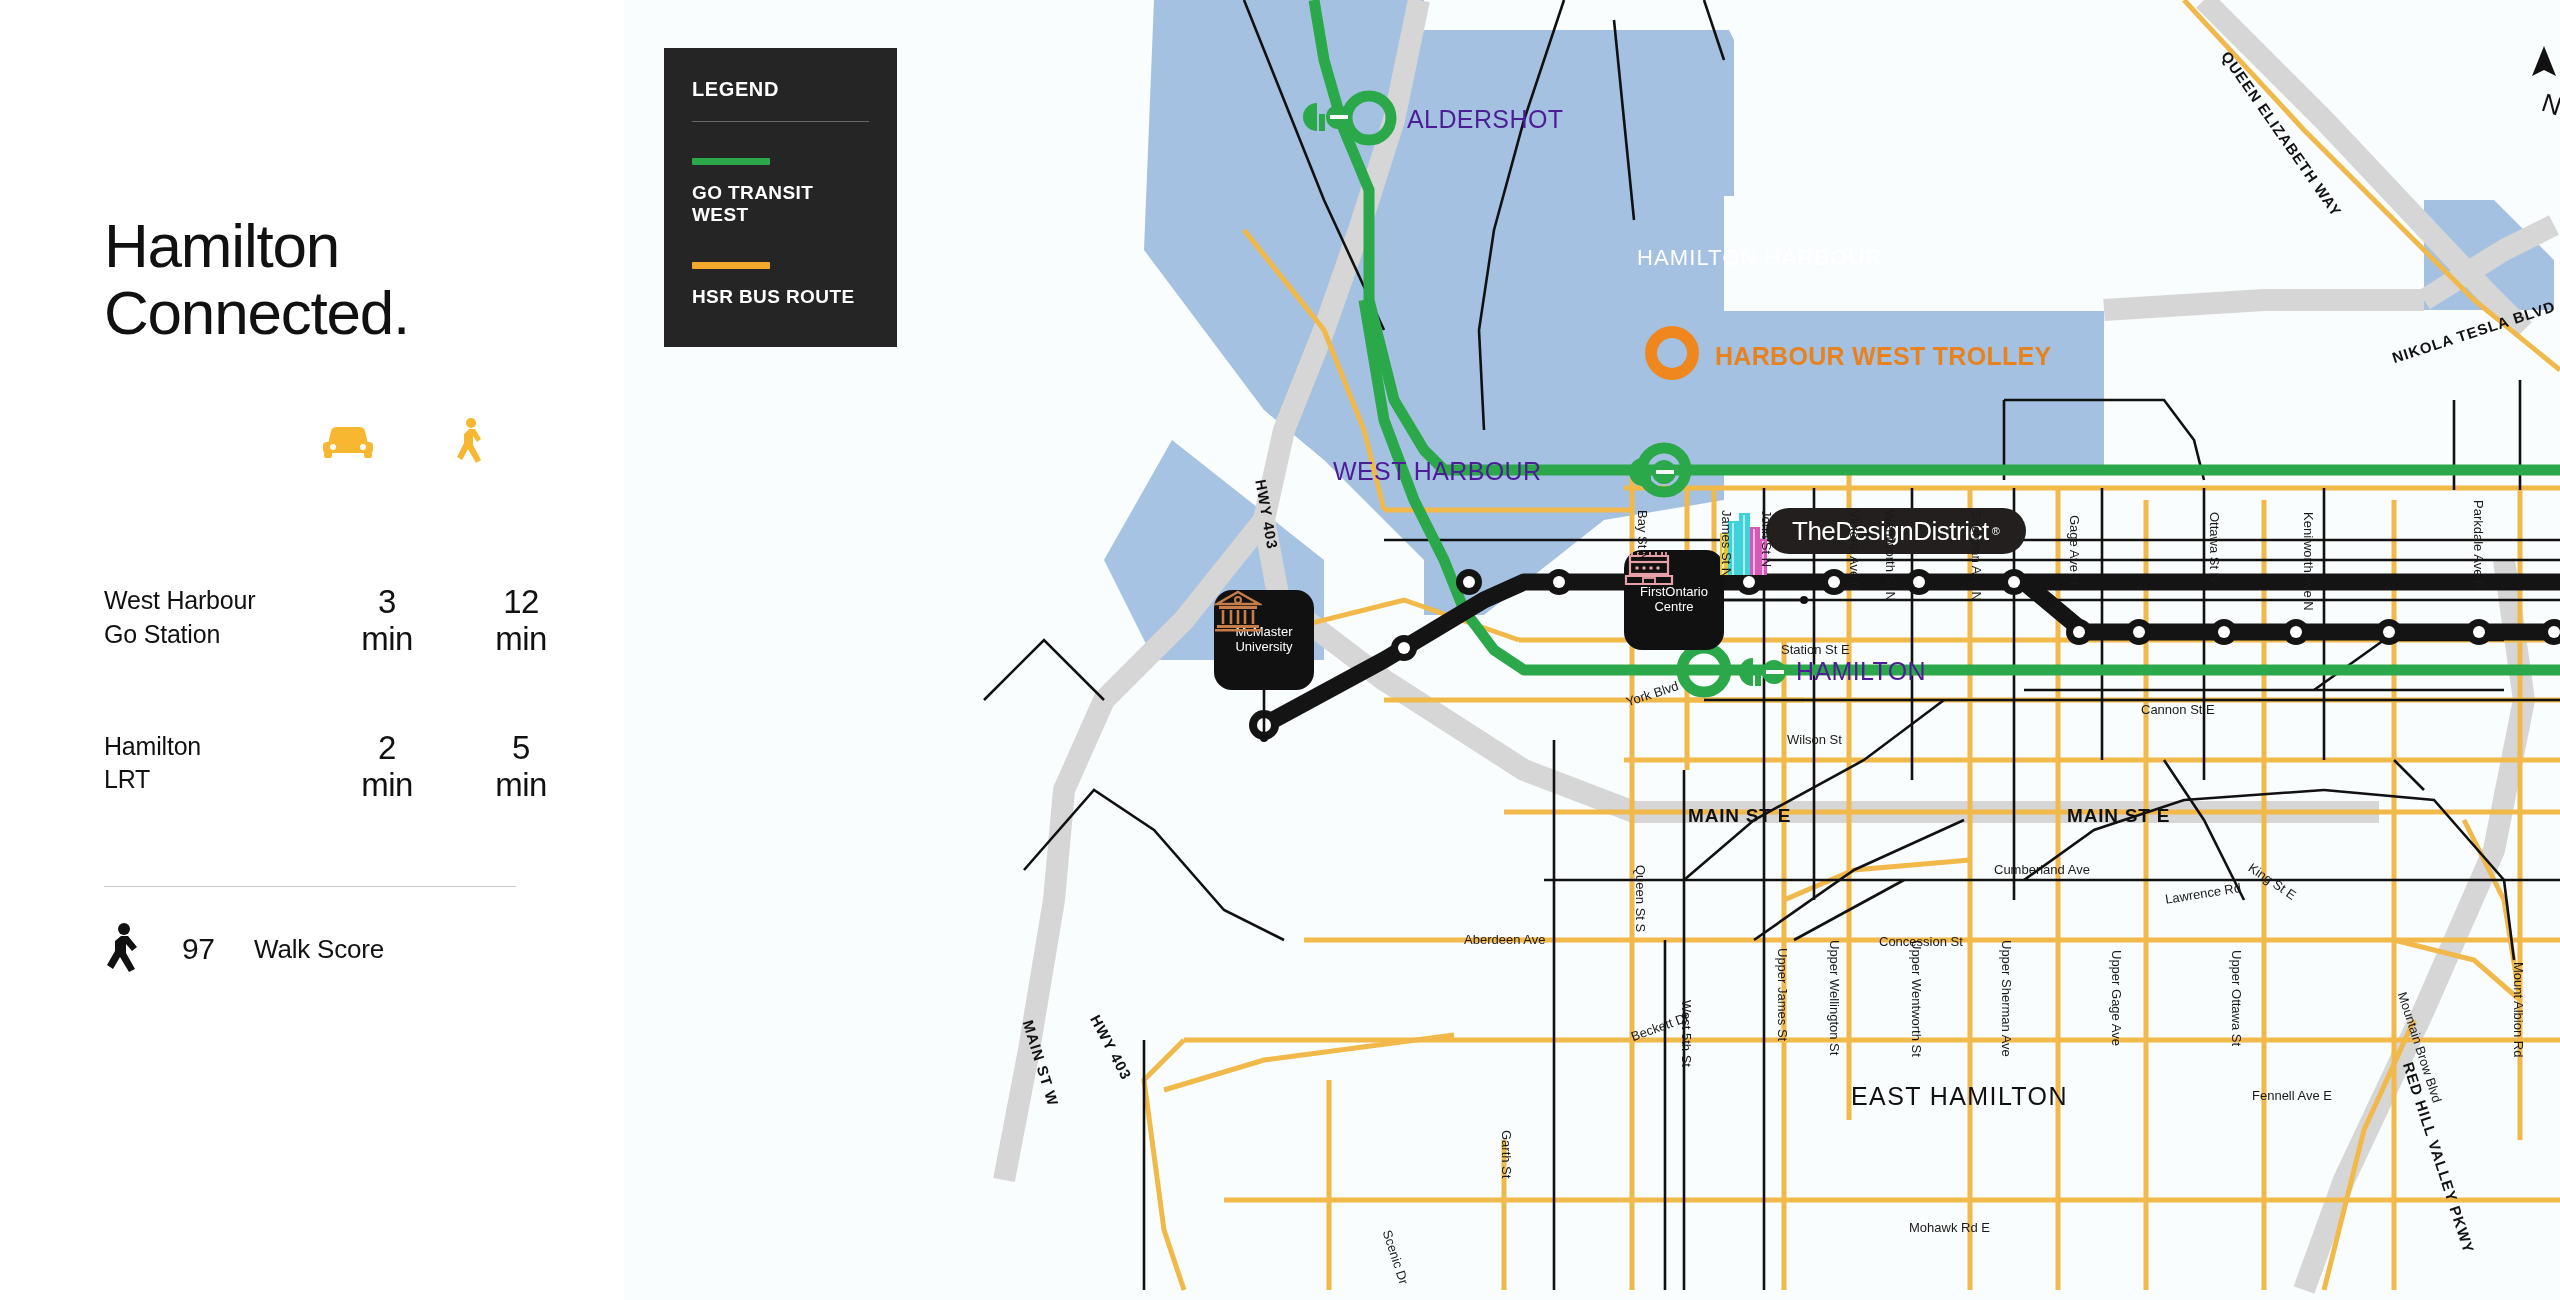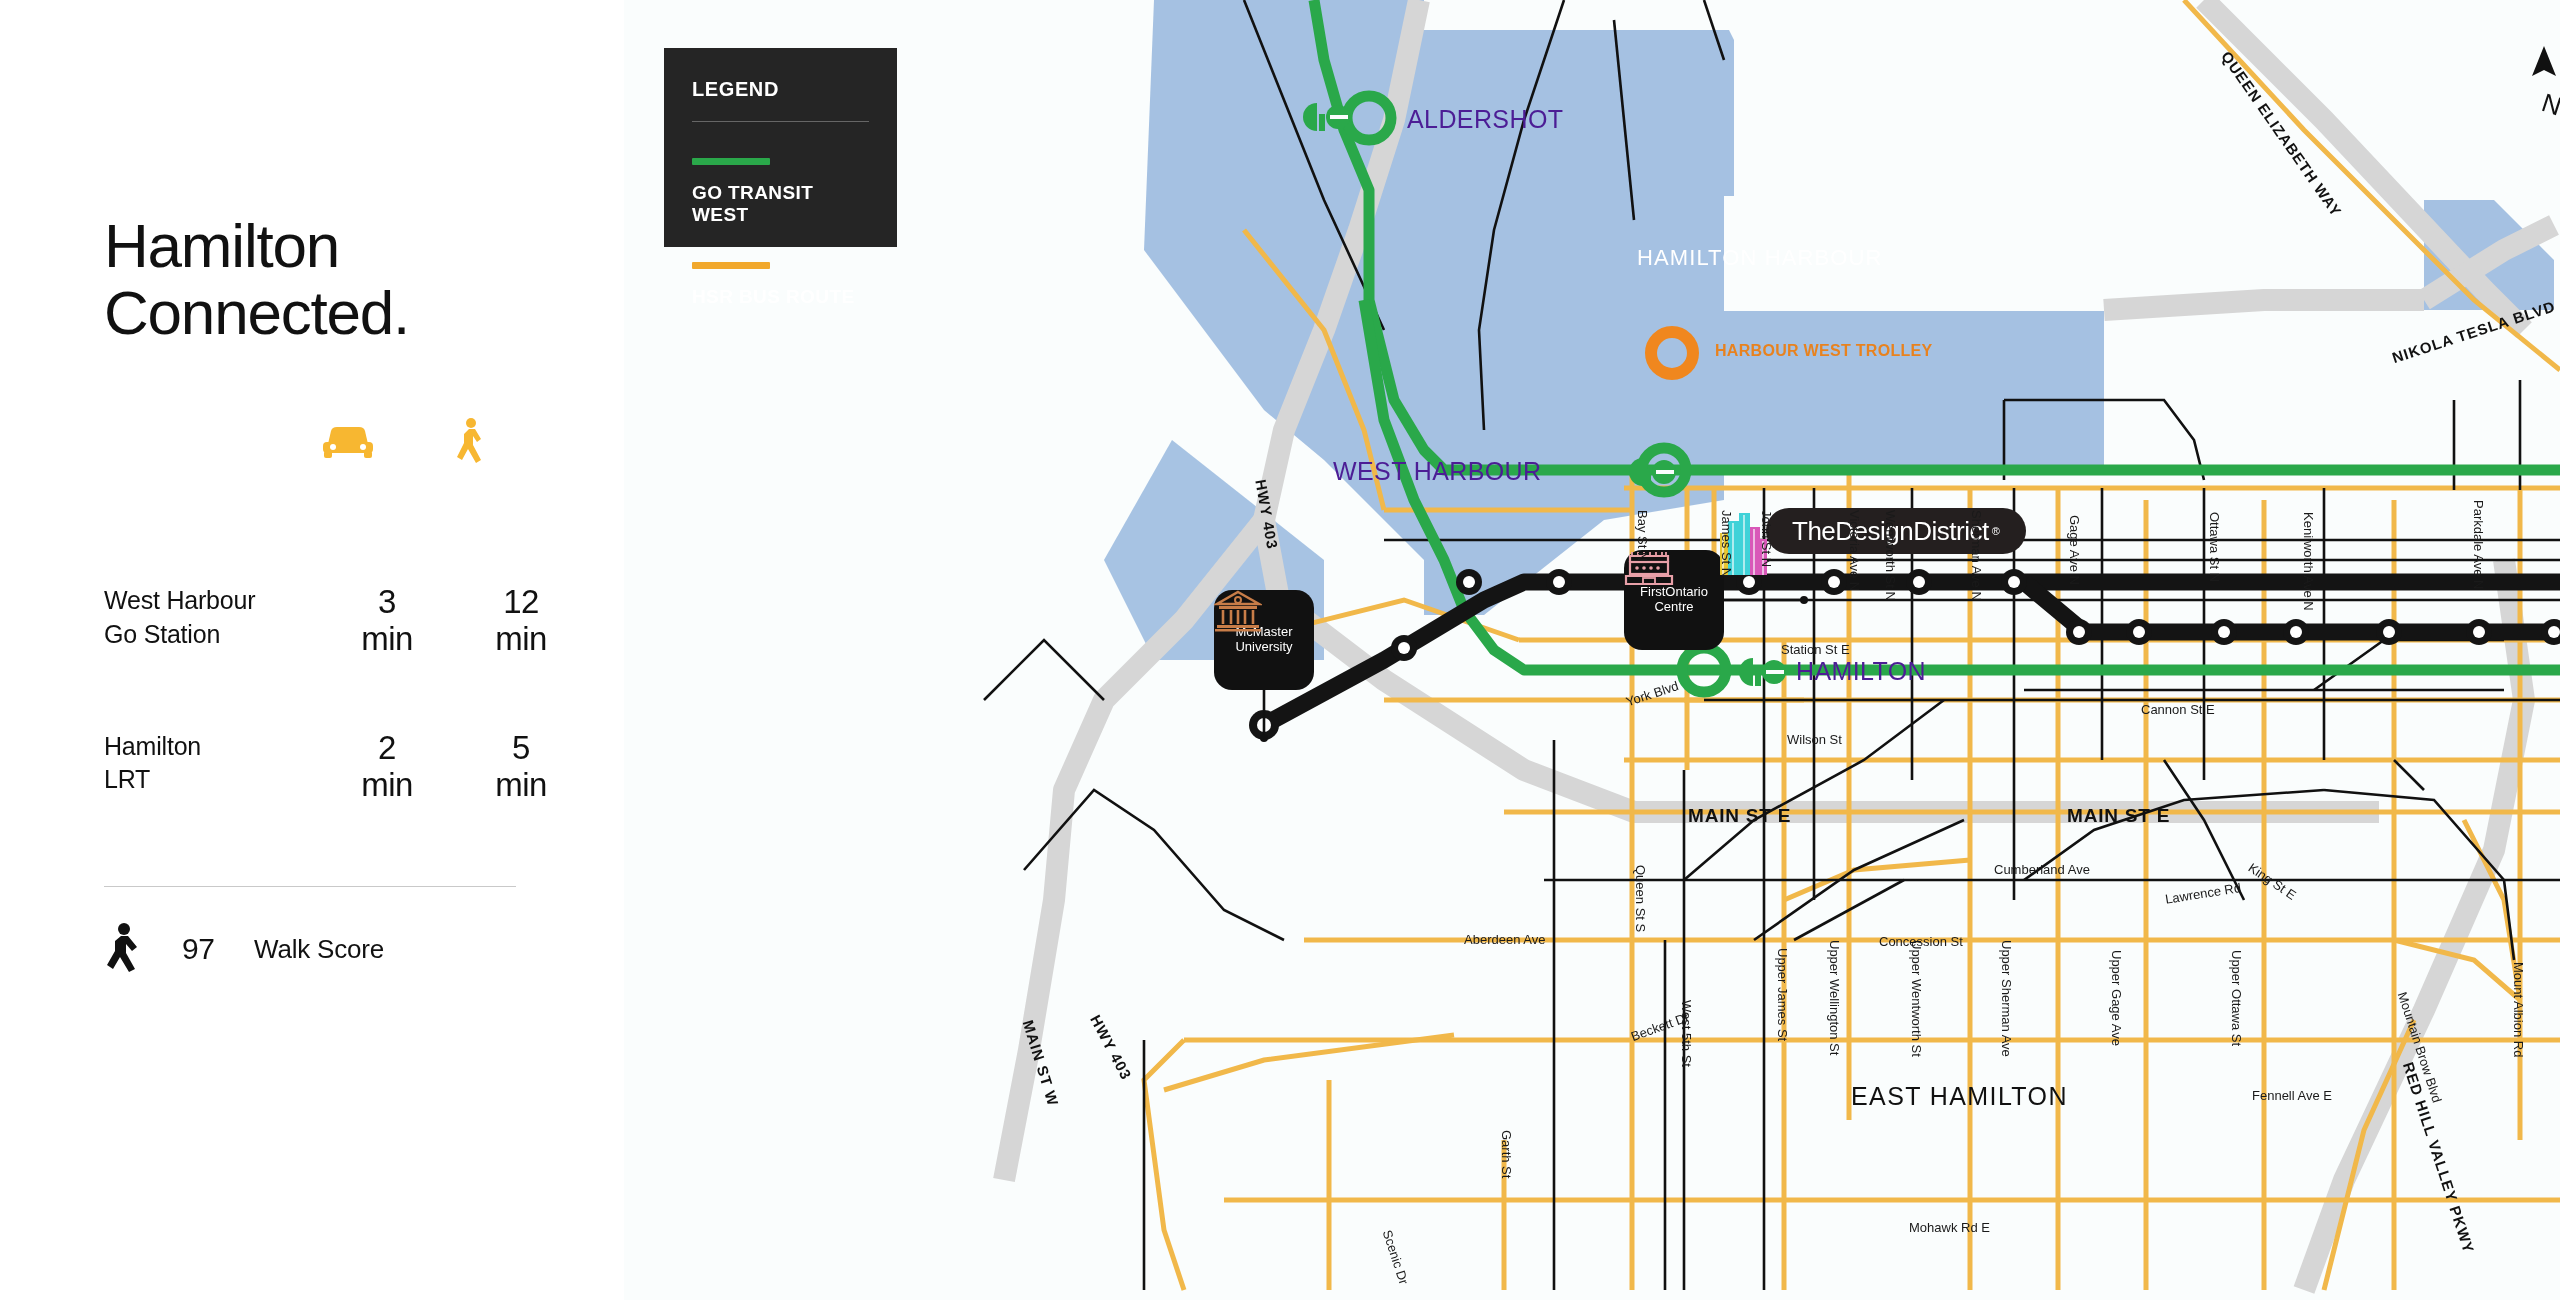--- a/index.html
+++ b/index.html
@@ -42,21 +42,21 @@
   .scoreicon { width: 78px; display: flex; align-items: center; justify-content: flex-start; }
   .scorenum { width: 72px; font-size: 30px; color: #111; letter-spacing: -0.4px; }
   .scorelbl { font-size: 26px; color: #111; letter-spacing: -0.2px; }
 
   
   .map { position: relative; flex: 1 1 auto; height: 1300px; background: #fbfdfd; overflow: hidden; }
   .map svg { position: absolute; left: 0; top: 0; }
 
   
   .legend {
-    position: absolute; left: 40px; top: 48px; width: 233px; height: 199px;
+    position: absolute; left: 40px; top: 48px; width: 233px; height: 299px;
     background: #252525; padding: 30px 28px 0 28px;
   }
   .legend-title { color: #fff; font-size: 20px; font-weight: 700; letter-spacing: 0.6px; }
   .legend-hr { margin-top: 20px; height: 1px; background: #666; }
   .legend-swatch { width: 78px; height: 7px; margin-top: 36px; border-radius: 1px; }
   .legend-lbl { color: #fff; font-size: 19px; font-weight: 700; letter-spacing: 0.4px; margin-top: 17px; }
 
   
   .poi {
     position: absolute; background: #111; border-radius: 18px;
@@ -68,21 +68,21 @@
   .pill {
     position: absolute; background: #241f1f; border-radius: 32px;
     height: 46px; padding: 0 26px; display: flex; align-items: center;
   }
   .pill-txt { color: #fff; font-size: 26px; letter-spacing: -0.5px; }
   .pill-reg { color: #fff; font-size: 11px; margin-left: 3px; align-self: center; }
 
   
   .stn { position: absolute; font-weight: 400; white-space: nowrap; }
   .stn.green { color: #4c1d95; font-size: 25px; letter-spacing: 0.4px; }
-  .stn.orange { color: #e8821e; font-size: 16px; font-weight: 700; letter-spacing: 0.3px; }
+  .stn.orange { color: #e8821e; font-size: 25px; font-weight: 700; letter-spacing: 0.3px; }
   .harbourlbl { position: absolute; color: #ffffff; font-size: 22px; letter-spacing: 1.1px; }
   .arealbl { position: absolute; color: #111; font-size: 25px; letter-spacing: 1.4px; }
 
   
   .st { position: absolute; color: #1a1a1a; font-size: 13px; white-space: nowrap; }
   .st.v { transform-origin: left top; transform: rotate(90deg); }
   .hwy { position: absolute; color: #111; font-size: 15px; font-weight: 700; letter-spacing: 1px; white-space: nowrap; transform-origin: left top; }
   .bigst { position: absolute; color: #111; font-size: 19px; font-weight: 700; letter-spacing: 0.8px; white-space: nowrap; }
   .compass { position: absolute; right: 50px; top: 40px; }
 </style>

